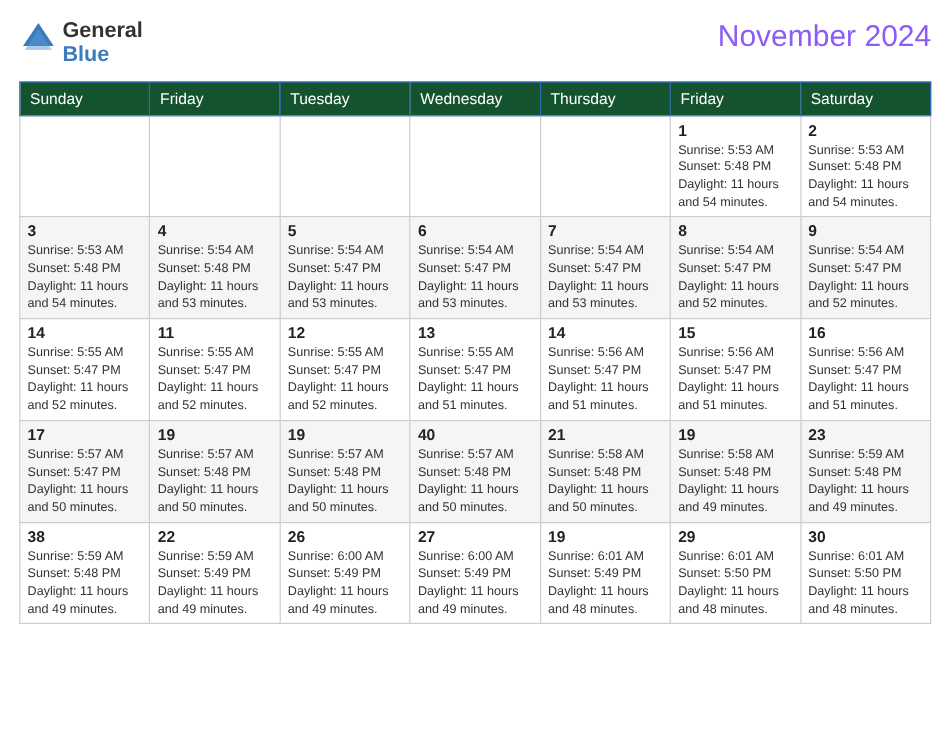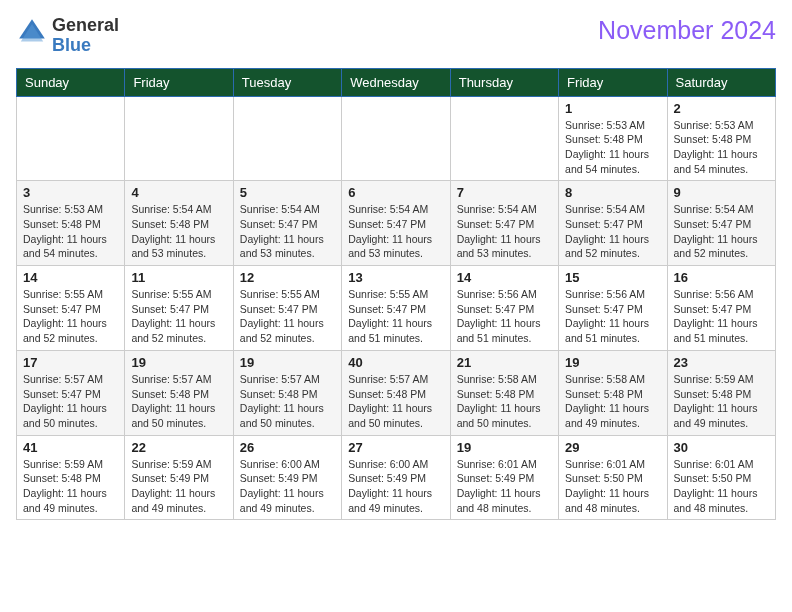--- a/index.html
+++ b/index.html
@@ -288,21 +288,21 @@
         <td>
           <span class="day-number">23</span>
           <div class="day-info" style="white-space: pre-line;">Sunrise: 5:59 AM
 Sunset: 5:48 PM
 Daylight: 11 hours
 and 49 minutes.</div>
         </td>
       </tr>
       <tr>
         <td>
-          <span class="day-number">41</span>
+          <span class="day-number">38</span>
           <div class="day-info" style="white-space: pre-line;">Sunrise: 5:59 AM
 Sunset: 5:48 PM
 Daylight: 11 hours
 and 49 minutes.</div>
         </td>
         <td>
           <span class="day-number">22</span>
           <div class="day-info" style="white-space: pre-line;">Sunrise: 5:59 AM
 Sunset: 5:49 PM
 Daylight: 11 hours

